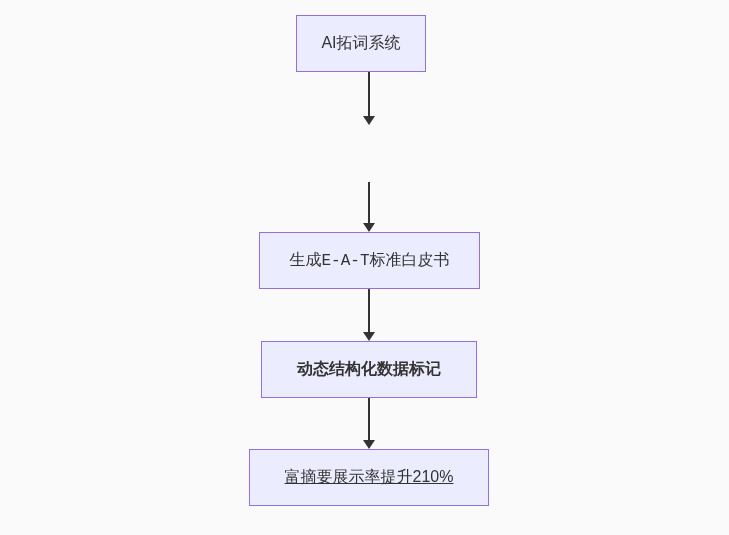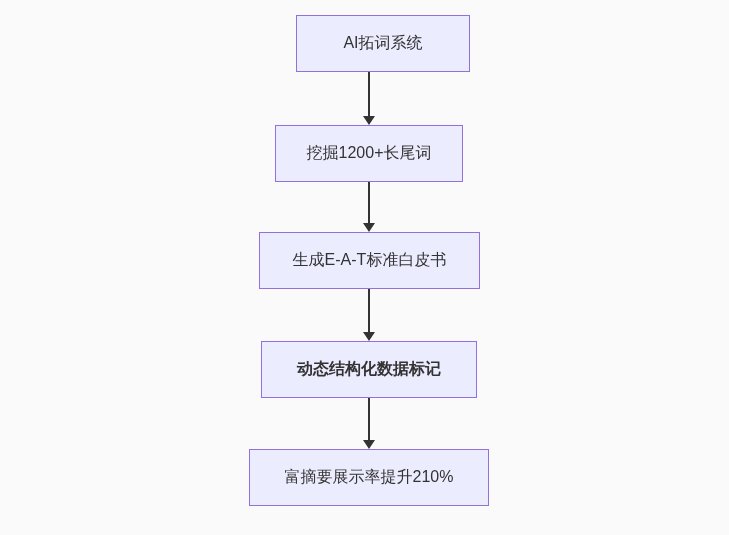--- a/index.html
+++ b/index.html
@@ -24,25 +24,25 @@
     background: #ececff;
     border: 1px solid #9370db;
     color: #333333;
     font-size: 16px;
     display: flex;
     align-items: center;
     justify-content: center;
     text-align: center;
     height: 57px;
   }
-  .node-1 { left: 296px; top: 15px;  width: 174px; }
+  .node-1 { left: 296px; top: 15px;  width: 130px; }
   .node-2 { left: 275px; top: 125px; width: 188px; }
-  .node-3 { left: 259px; top: 232px; width: 221px; }
+  .node-3 { left: 259px; top: 232px; width: 221px; font-family: Liberation Mono, monospace; }
   .node-4 { left: 261px; top: 341px; width: 216px; font-weight: bold; }
-  .node-5 { left: 249px; top: 449px; width: 240px; }
+  .node-5 { left: 249px; top: 449px; width: 240px; text-decoration: underline; }
 
   .arrow {
     position: absolute;
     left: 363px;            
     width: 12px;
     display: flex;
     flex-direction: column;
     align-items: center;
   }
   .arrow-1 { top: 72px;  height: 53px; }
@@ -70,23 +70,20 @@
 
   <div class="node node-1">
     <span>AI拓词系统</span>
   </div>
 
   <div class="arrow arrow-1">
     <div class="arrow-line"></div>
     <div class="arrow-head"></div>
   </div>
 
-  <div class="node node-2">
-    <span>挖掘1200+长尾词</span>
-  </div>
 
   <div class="arrow arrow-2">
     <div class="arrow-line"></div>
     <div class="arrow-head"></div>
   </div>
 
   <div class="node node-3">
     <span>生成E-A-T标准白皮书</span>
   </div>
 

